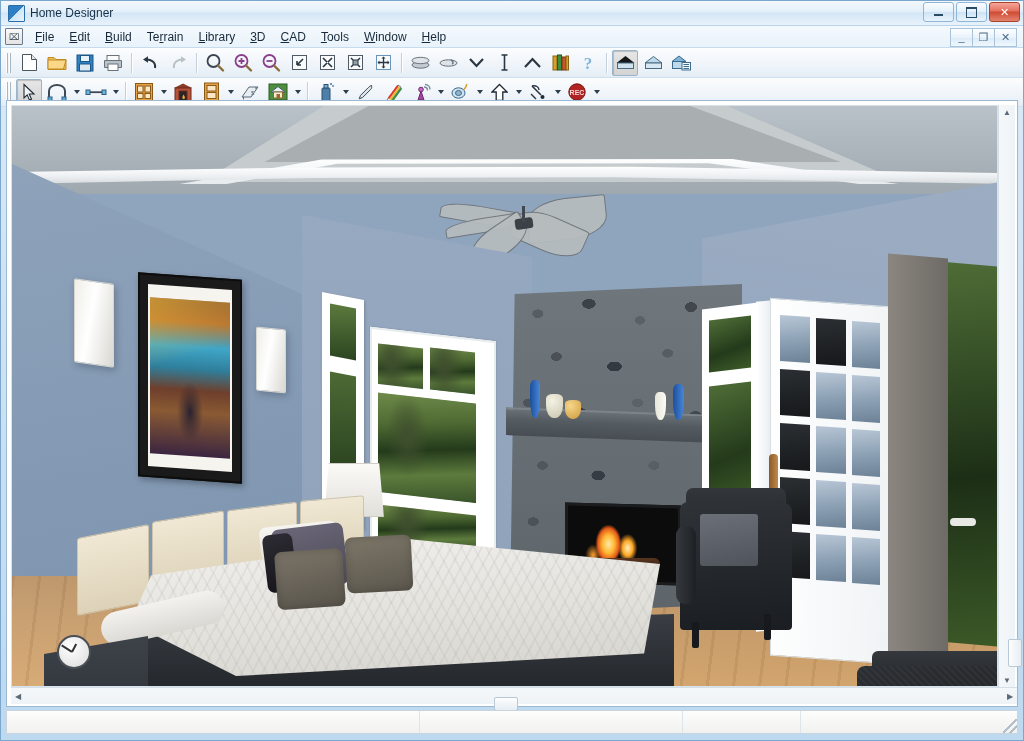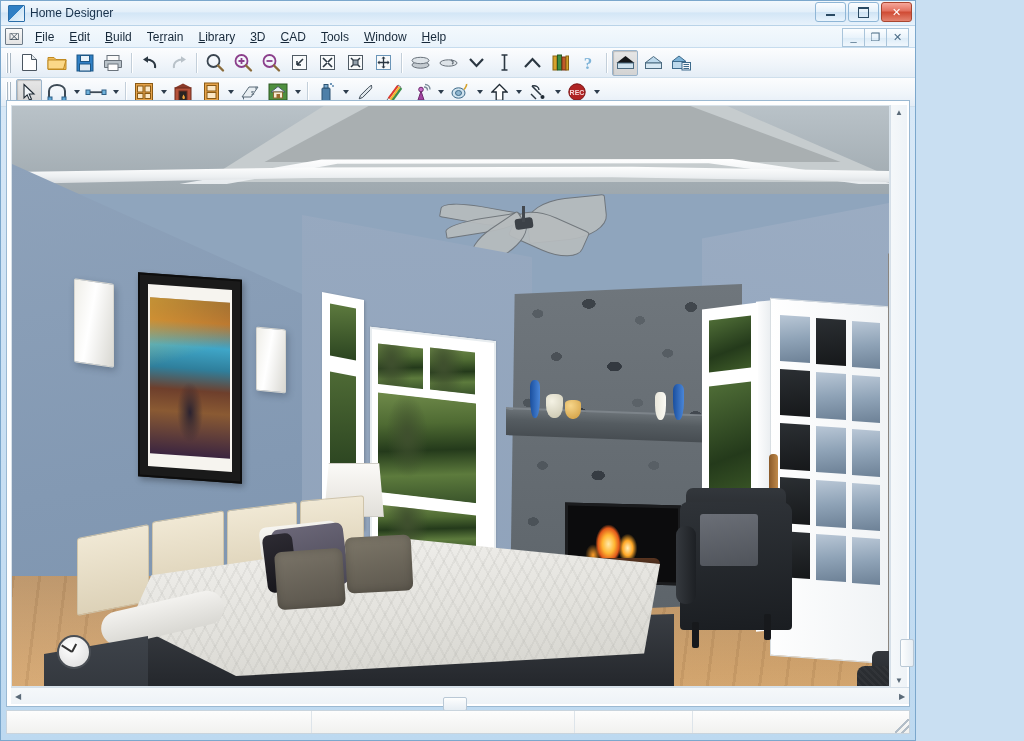--- a/index.html
+++ b/index.html
@@ -4,21 +4,21 @@
 <title>Home Designer</title>
 <style>
   html,body{margin:0;padding:0;}
   body{
     width:1024px;height:741px;overflow:hidden;
     font-family:"Liberation Sans","DejaVu Sans",sans-serif;
     font-size:12px;
     background:#c9dff2;
   }
   #app{
-    position:relative;width:916px;height:741px;box-sizing:border-box;
+    position:relative;width:1024px;height:741px;box-sizing:border-box;
     background:linear-gradient(180deg,#dcebf8 0%,#cfe3f5 40%,#bdd9f0 100%);
     border:1px solid #7ba7cc;
   }
   
   .titlebar{
     position:relative;height:24px;
     background:linear-gradient(180deg,#f2f8fd 0%,#e3eff9 45%,#d3e6f6 50%,#e8f2fb 100%);
     display:flex;align-items:center;padding:0 4px;
     border-bottom:1px solid #b9d3e8;
   }

